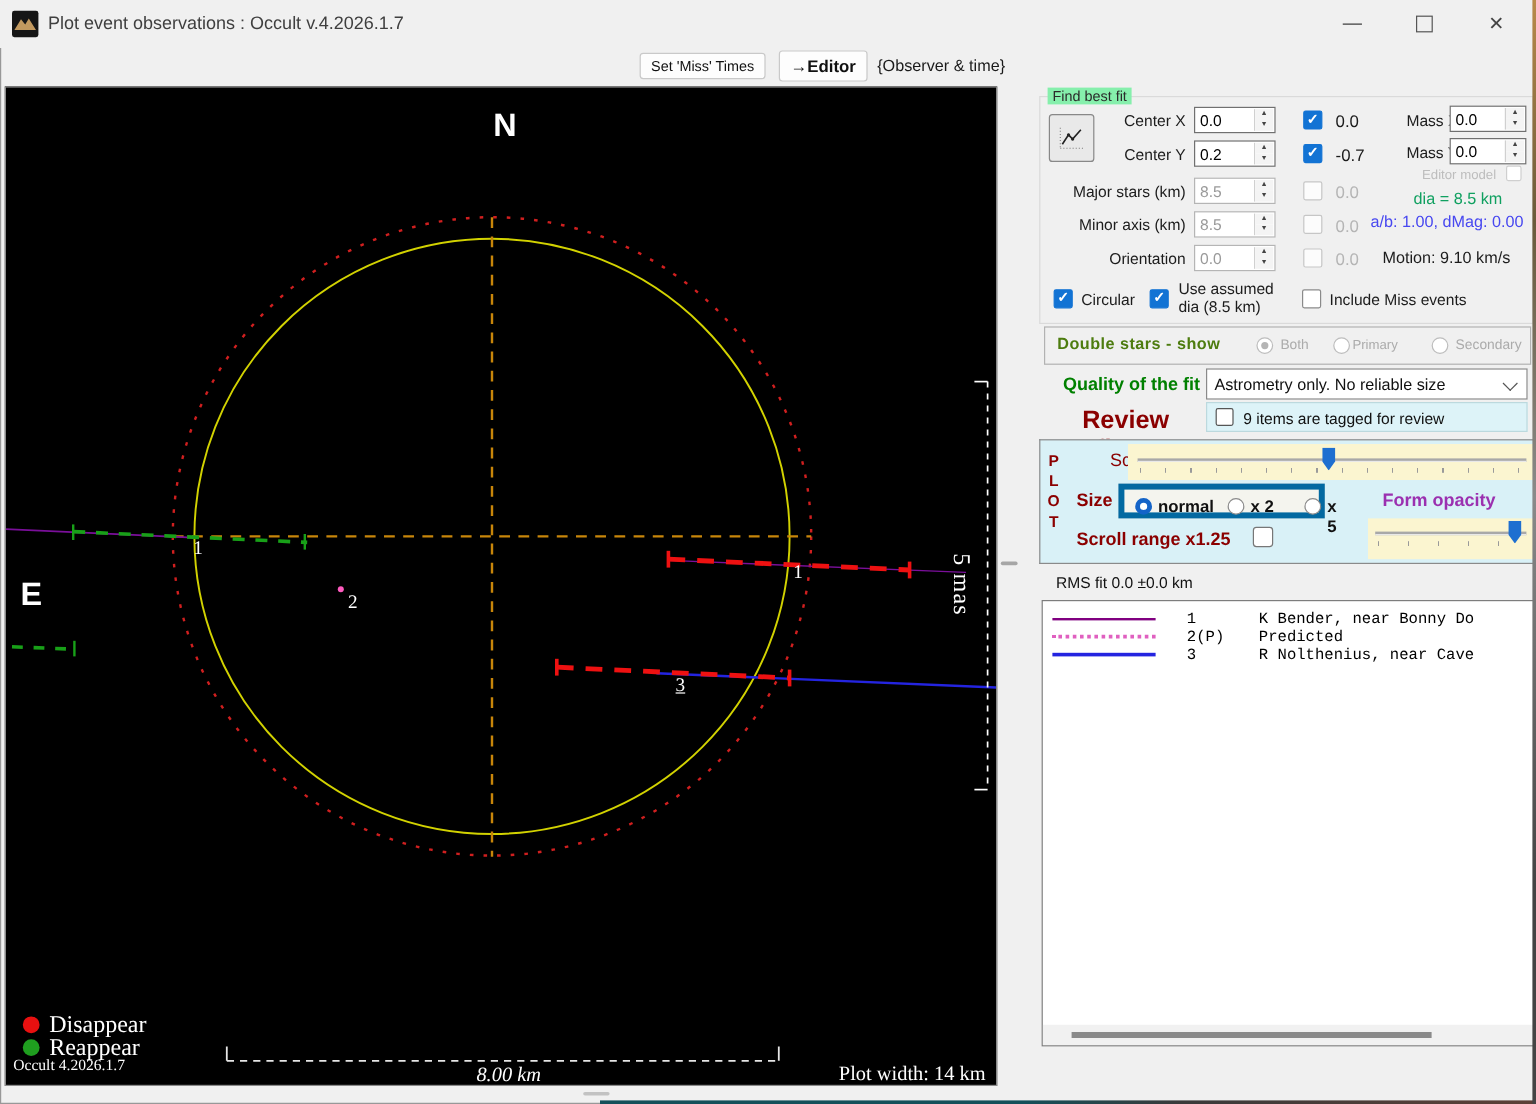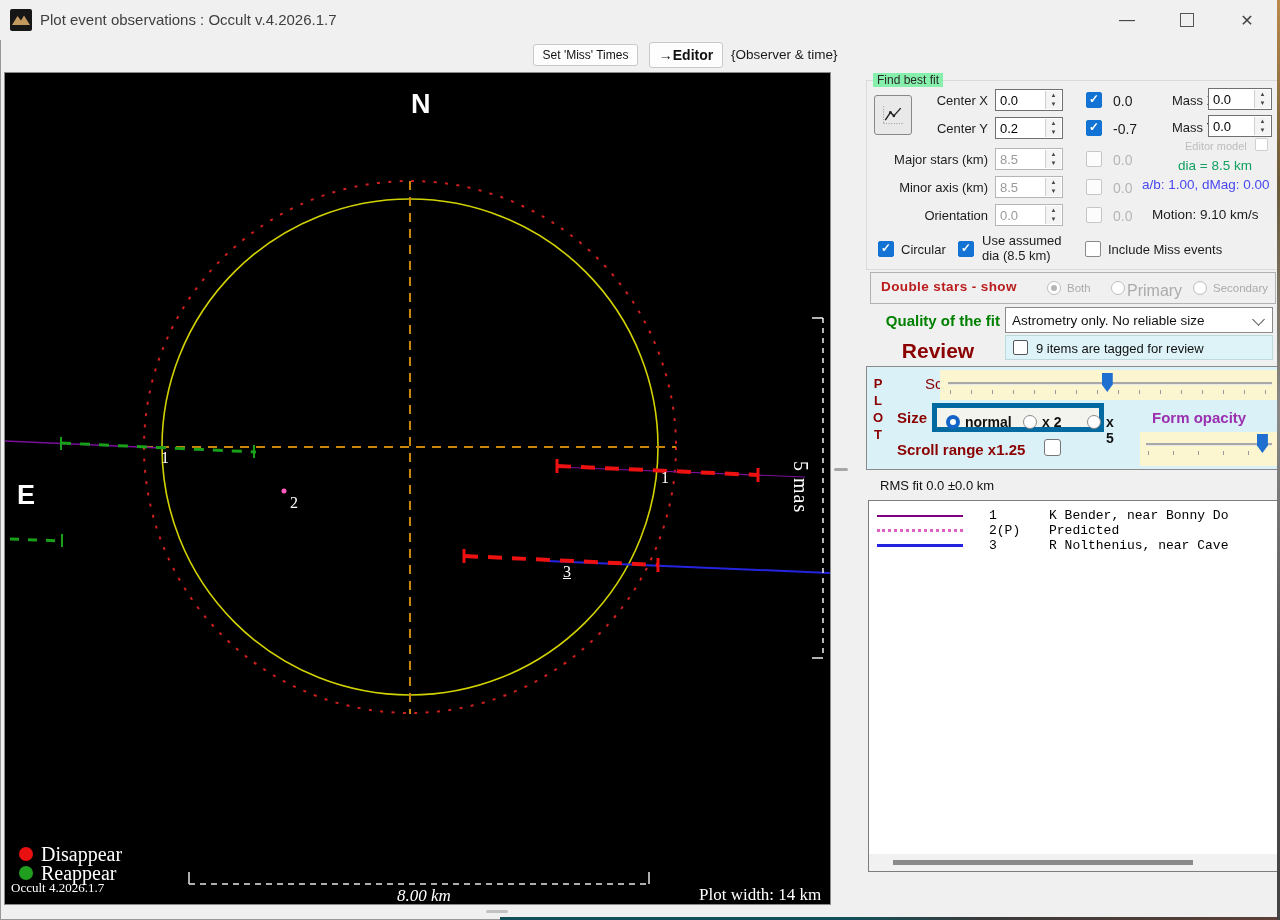--- a/index.html
+++ b/index.html
@@ -213,25 +213,25 @@
 
 <div class="cb checked" style="left:878px;top:241px"></div>
 <span class="lbl" style="left:901px;top:242px">Circular</span>
 <div class="cb checked" style="left:958px;top:241px"></div>
 <span class="lbl" style="left:982px;top:233px">Use assumed</span>
 <span class="lbl" style="left:982px;top:248px">dia (8.5 km)</span>
 <div class="cb" style="left:1085px;top:241px"></div>
 <span class="lbl" style="left:1108px;top:242px">Include Miss events</span>
 
 <div class="groupbox" style="left:870px;top:272px;width:404px;height:30px;border-color:#b2b2b2">
-  <span class="abs" style="left:10px;top:6px;font-size:13.5px;font-weight:bold;color:#b91c1c;letter-spacing:.4px">Double stars - show</span>
+  <span class="abs" style="left:10px;top:6px;font-size:13.5px;font-weight:bold;color:#4d7c0f;letter-spacing:.4px">Double stars - show</span>
   <div class="radio gdis sel2" style="left:176px;top:8px"></div>
   <span class="abs" style="left:196px;top:9px;font-size:11.5px;color:#ababab">Both</span>
   <div class="radio gdis" style="left:240px;top:8px"></div>
-  <span class="abs" style="left:256px;top:9px;font-size:16px;color:#ababab">Primary</span>
+  <span class="abs" style="left:256px;top:9px;font-size:11px;color:#ababab">Primary</span>
   <div class="radio gdis" style="left:322px;top:8px"></div>
   <span class="abs" style="left:342px;top:9px;font-size:11.5px;color:#ababab">Secondary</span>
 </div>
 
 <span class="abs" style="left:876px;top:312px;width:124px;text-align:right;font-size:15px;font-weight:bold;color:#008000">Quality of the fit</span>
 <div class="abs" style="left:1005px;top:307px;width:268px;height:26px;background:#fff;border:1px solid #8a8a8a;box-sizing:border-box">
   <span class="abs" style="left:6px;top:5px;font-size:13.5px;color:#111">Astrometry only. No reliable size</span>
   <div class="abs" style="right:9px;top:7px;width:8px;height:8px;border-right:1.6px solid #555;border-bottom:1.6px solid #555;transform:rotate(45deg)"></div>
 </div>
 <span class="abs" style="left:876px;top:339px;width:124px;text-align:center;font-size:21px;font-weight:bold;color:#8b0000">Review flags</span>

